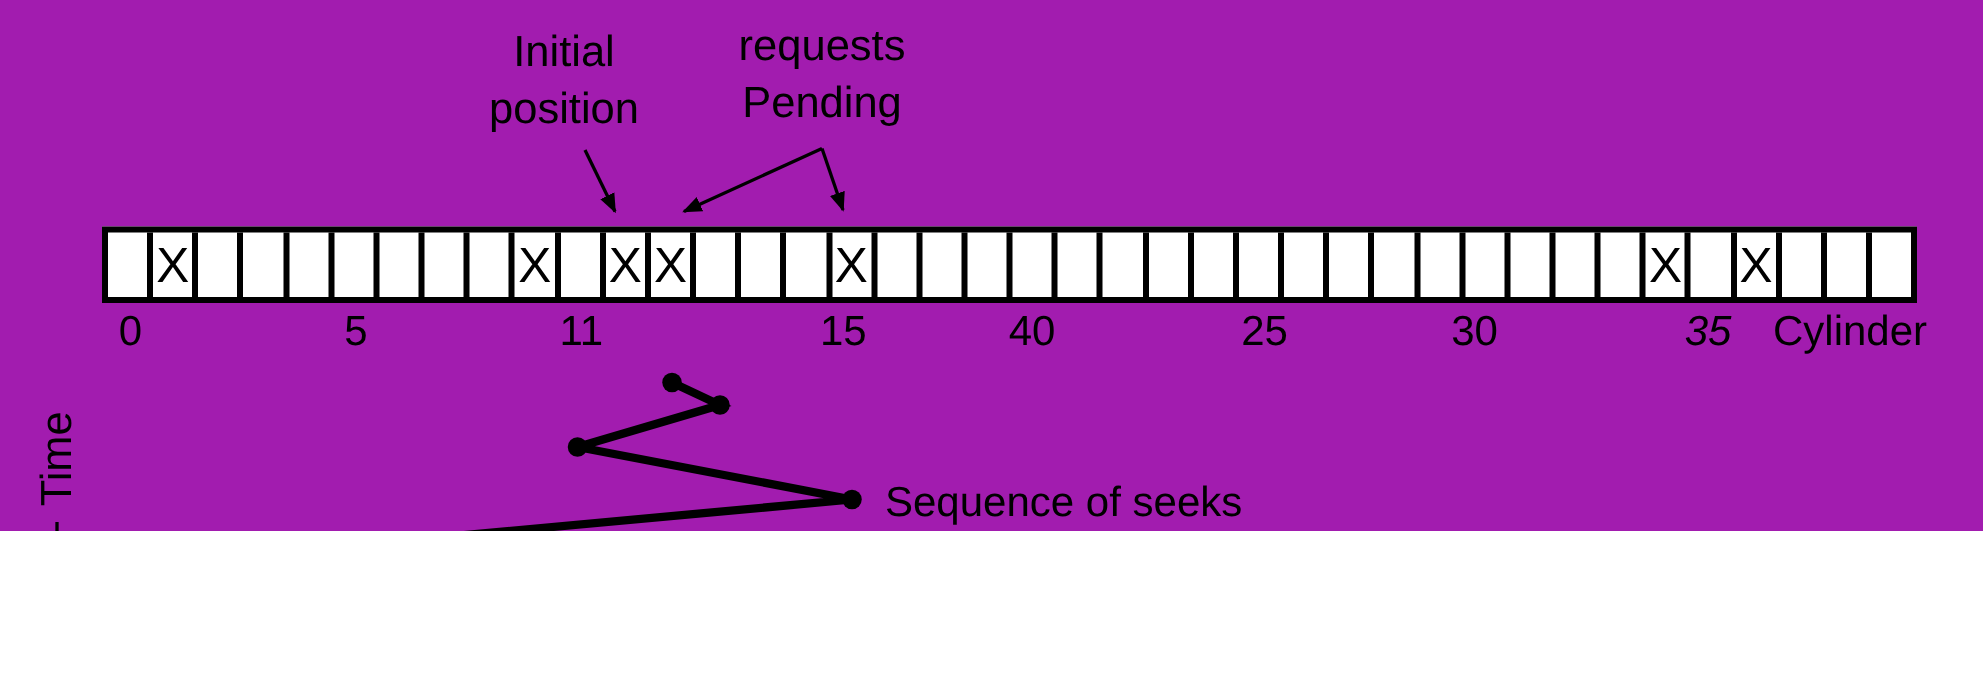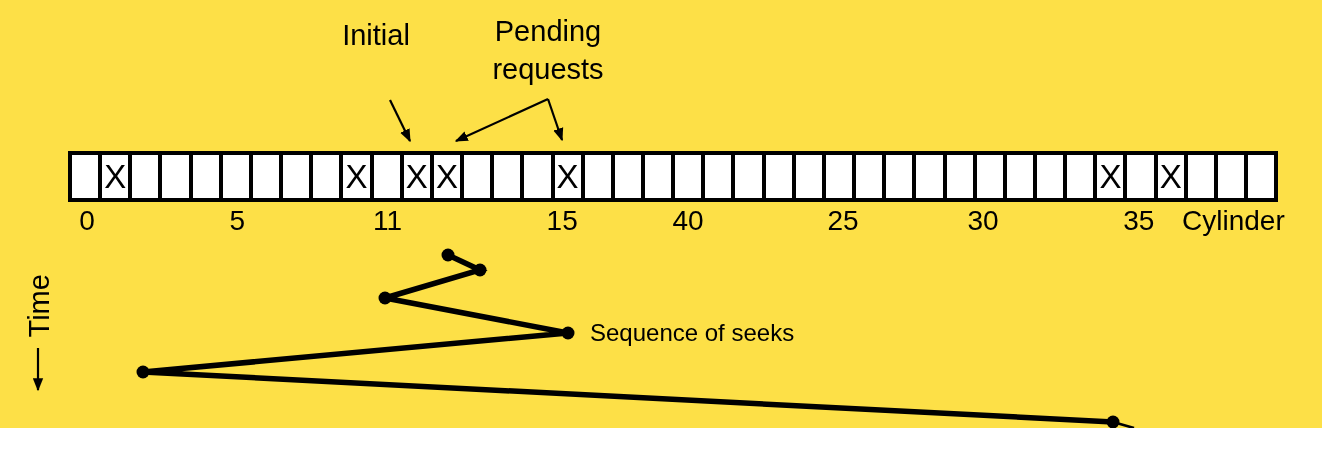--- a/index.html
+++ b/index.html
@@ -1,17 +1,17 @@
 <!DOCTYPE html>
 <html><head>
 <meta charset="utf-8">
 <style>
   html,body{margin:0;padding:0;background:#fff;}
   .figure{
-    position:relative; width:1322px; height:428px; background:#fde047;
+    position:relative; width:1322px; height:354px; background:#a21caf;
     font-family:"Liberation Sans","DejaVu Sans",sans-serif; color:#000; overflow:hidden;
   }
   .toplabel{position:absolute; width:160px; text-align:center; font-size:29px; line-height:38px;}
   #lbl-initial{left:296px; top:16px;}
   #lbl-pending{left:468px; top:12px;}
   .strip{
     position:absolute; left:68px; top:151px; width:1210px; height:51px;
     border:4px solid #000; box-sizing:border-box; display:flex; background:#fff;
   }
   .cell{
@@ -20,39 +20,40 @@
   }
   .cell:last-child{border-right:none;}
   .cell span{font-size:33px; line-height:1;}
   .tick{position:absolute; top:205px; width:80px; text-align:center; font-size:28px;}
   .cyl-label{position:absolute; left:1182px; top:205px; font-size:28px;}
   .time-label{
     position:absolute; left:7px; top:290px; width:63px; height:32px;
     font-size:29px; text-align:center; line-height:32px;
     transform:rotate(-90deg); transform-origin:center center; white-space:nowrap;
   }
-  .seq-label{position:absolute; left:590px; top:319px; font-size:24px; white-space:nowrap;}
+  .seq-label{position:absolute; left:590px; top:319px; font-size:28px; white-space:nowrap;}
   svg.overlay{position:absolute; left:0; top:0; pointer-events:none;}
   .annotation-arrow{stroke:#000; stroke-width:2.2; fill:none;}
   .seek-line{stroke:#000; stroke-width:5.5; fill:none; stroke-linejoin:miter;}
   .seek-tail{stroke:#000; stroke-width:2.6;}
   .seek-dot{fill:#000;}
 </style>
 </head>
 <body>
 
 <div class="figure">
 
   <div class="toplabel" id="lbl-initial">
     <div>Initial</div>
+    <div>position</div>
   </div>
 
   <div class="toplabel" id="lbl-pending">
+    <div>requests</div>
     <div>Pending</div>
-    <div>requests</div>
   </div>
 
   <div class="strip" id="strip">
       <div class="cell"></div>
       <div class="cell">
         <span>X</span>
       </div>
       <div class="cell"></div>
       <div class="cell"></div>
       <div class="cell"></div>
@@ -106,21 +107,21 @@
     </div>
 
   <div id="ticks">
       <div class="tick" style="left: 47px;">0</div>
       <div class="tick" style="left: 197.25px;">5</div>
       <div class="tick" style="left: 347.5px;">11</div>
       <div class="tick" style="left: 497.75px; text-align: right;">15</div>
       <div class="tick" style="left: 648px;">40</div>
       <div class="tick" style="left: 803px;">25</div>
       <div class="tick" style="left: 943px;">30</div>
-      <div class="tick" style="left: 1098.75px;">35</div>
+      <div class="tick" style="left: 1098.75px; font-style: italic;">35</div>
     </div>
 
   <div class="cyl-label">Cylinder</div>
 
   <div class="time-label">Time</div>
 
   <div class="seq-label">Sequence of seeks</div>
 
   <svg class="overlay" width="1322" height="458" viewBox="0 0 1322 458">
     <defs>

